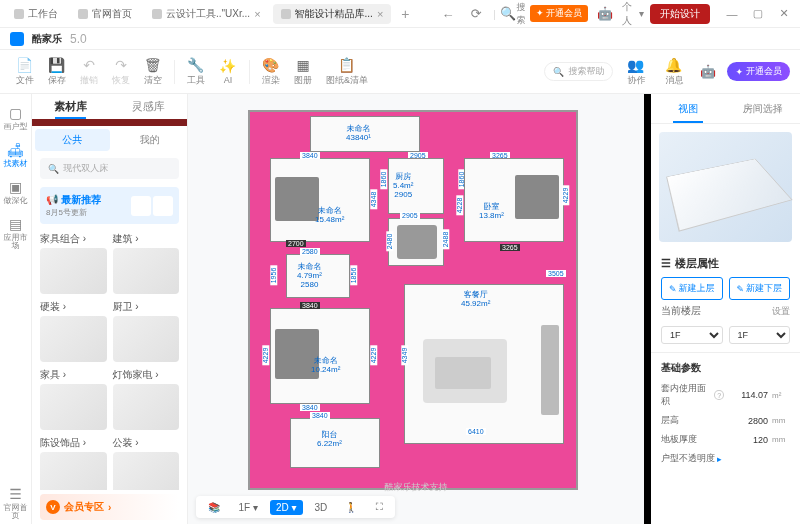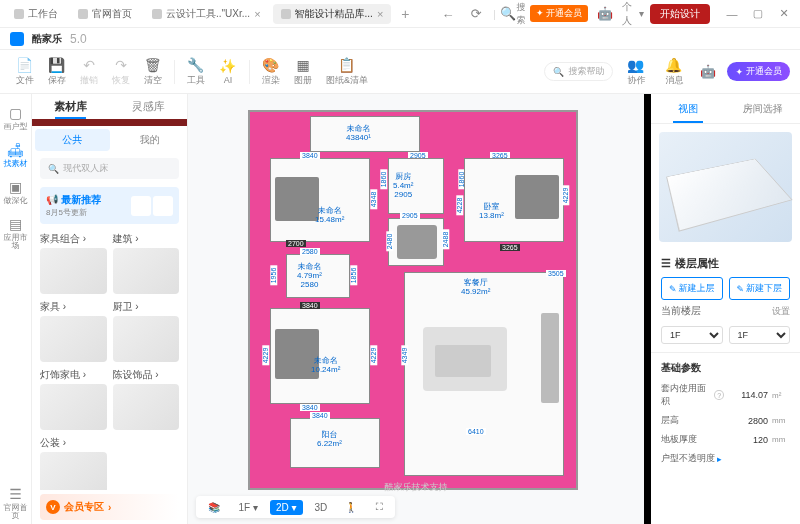--- a/index.html
+++ b/index.html
@@ -252,25 +252,29 @@
       <div class="sb-grid" id="sb-grid">
           <div class="sb-card">
             <div class="sb-card-label">家具组合 ›</div>
             <div class="sb-card-img"></div>
           </div>
           <div class="sb-card">
             <div class="sb-card-label">建筑 ›</div>
             <div class="sb-card-img"></div>
           </div>
           <div class="sb-card">
+            <div class="sb-card-label">硬装 ›</div>
+            <div class="sb-card-img"></div>
+          </div>
+          <div class="sb-card">
+            <div class="sb-card-label">厨卫 ›</div>
+            <div class="sb-card-img"></div>
+          </div>
+          <div class="sb-card">
             <div class="sb-card-label">家具 ›</div>
-            <div class="sb-card-img"></div>
-          </div>
-          <div class="sb-card">
-            <div class="sb-card-label">厨卫 ›</div>
             <div class="sb-card-img"></div>
           </div>
           <div class="sb-card">
             <div class="sb-card-label">灯饰家电 ›</div>
             <div class="sb-card-img"></div>
           </div>
           <div class="sb-card">
             <div class="sb-card-label">陈设饰品 ›</div>
             <div class="sb-card-img"></div>
           </div>
@@ -321,21 +325,21 @@
       <div class="dim" style="left:186px;top:124px;transform:rotate(-90deg)">2488</div>
 
       <div class="room" style="left:36px;top:142px;width:64px;height:44px">
           <div class="room-label" style="left:10px;top:8px"><span>未命名</span><br><span>4.79m²</span><br><span>2580</span></div>
         </div>
       <div class="dim" style="left:50px;top:136px">2580</div>
       <div class="dim" style="left:14px;top:160px;transform:rotate(-90deg)">1956</div>
       <div class="dim" style="left:94px;top:160px;transform:rotate(-90deg)">1856</div>
       <div class="dim" style="left:250px;top:132px;color:#fff;background:#333">3265</div>
 
-      <div class="room" style="left:154px;top:160px;width:160px;height:204px">
+      <div class="room" style="left:154px;top:172px;width:160px;height:160px">
         <div class="room-label" style="left:56px;top:6px"><span>客餐厅</span><br><span>45.92m²</span></div>
         <div class="furn" style="left:18px;top:54px;width:84px;height:64px;background:#e0e0e0;border-radius:4px"></div>
         <div class="furn" style="left:30px;top:72px;width:56px;height:32px;background:#ccc"></div>
         <div class="furn" style="right:4px;top:40px;width:18px;height:90px;background:#bbb"></div>
       </div>
       <div class="dim" style="left:145px;top:240px;transform:rotate(-90deg)">4349</div>
       <div class="dim" style="left:296px;top:158px">3505</div>
 
       <div class="room" style="left:20px;top:196px;width:100px;height:96px">
         <div class="furn" style="left:4px;top:20px;width:44px;height:50px;background:#888"></div>

